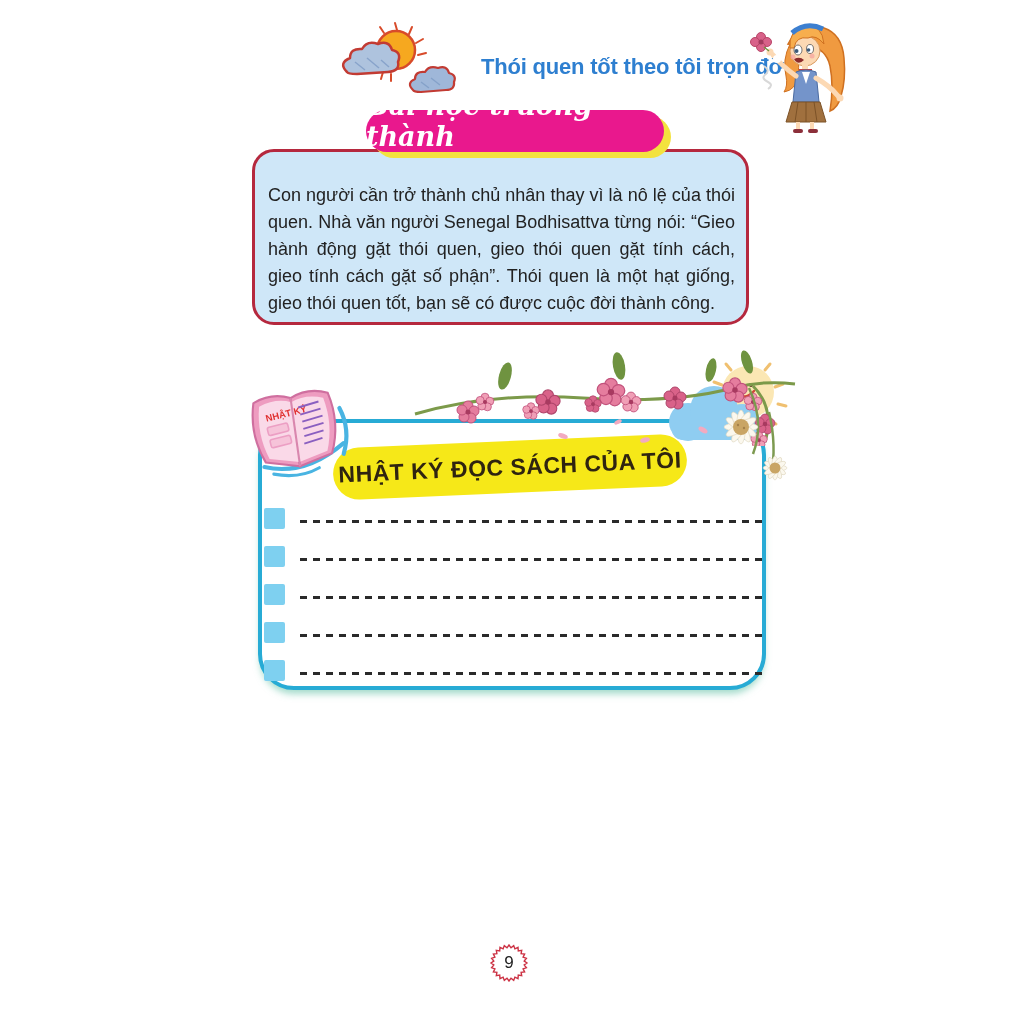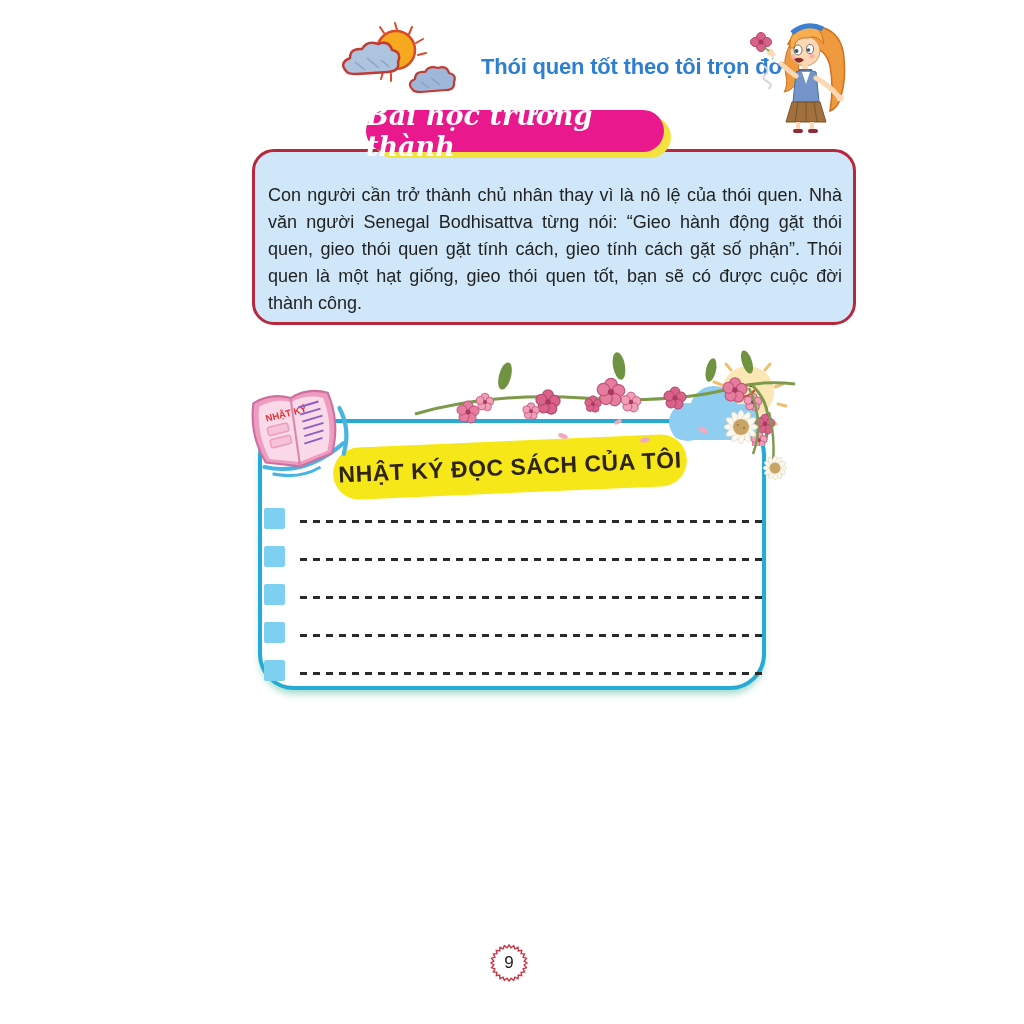--- a/index.html
+++ b/index.html
@@ -8,26 +8,26 @@
 
   
   .doodle-clouds{position:absolute;left:333px;top:20px;width:130px;height:90px;}
   .header-title{position:absolute;left:481px;top:54px;width:280px;
     font-size:22px;font-weight:bold;color:#2e7fd0;letter-spacing:-0.2px;white-space:nowrap;}
   .girl{position:absolute;left:746px;top:14px;width:120px;height:120px;}
 
   
   .lesson-banner{position:absolute;left:366px;top:110px;width:298px;height:42px;
     background:#e9188d;border-radius:24px;box-shadow:7px 6px 0 #f3e23e;
-    display:flex;align-items:center;justify-content:center;z-index:3;}
+    display:flex;align-items:flex-end;justify-content:center;z-index:3;}
   .lesson-banner span{font-family:"DejaVu Serif",serif;font-style:italic;font-weight:bold;
     font-size:27px;color:#ffffff;}
 
   
-  .lesson-box{position:absolute;left:252px;top:149px;width:604px;height:176px;
+  .lesson-box{position:absolute;left:252px;top:149px;width:497px;height:176px;
     background:#cfe7f8;border:3px solid #b5283e;border-radius:22px;box-sizing:border-box;z-index:1;}
   .lesson-text{position:absolute;left:13px;right:11px;top:30px;
     font-size:18px;line-height:27px;color:#222;text-align:justify;}
 
   
   .notebook-box{position:absolute;left:258px;top:419px;width:508px;height:271px;
     background:#fff;border:4px solid #27abd5;border-radius:36px;box-sizing:border-box;
     box-shadow:0 6px 7px -2px rgba(90,190,160,.55);z-index:1;}
   .book-illu{position:absolute;left:240px;top:366px;width:116px;height:120px;z-index:4;}
   .garland{position:absolute;left:413px;top:350px;width:384px;height:96px;z-index:3;}

